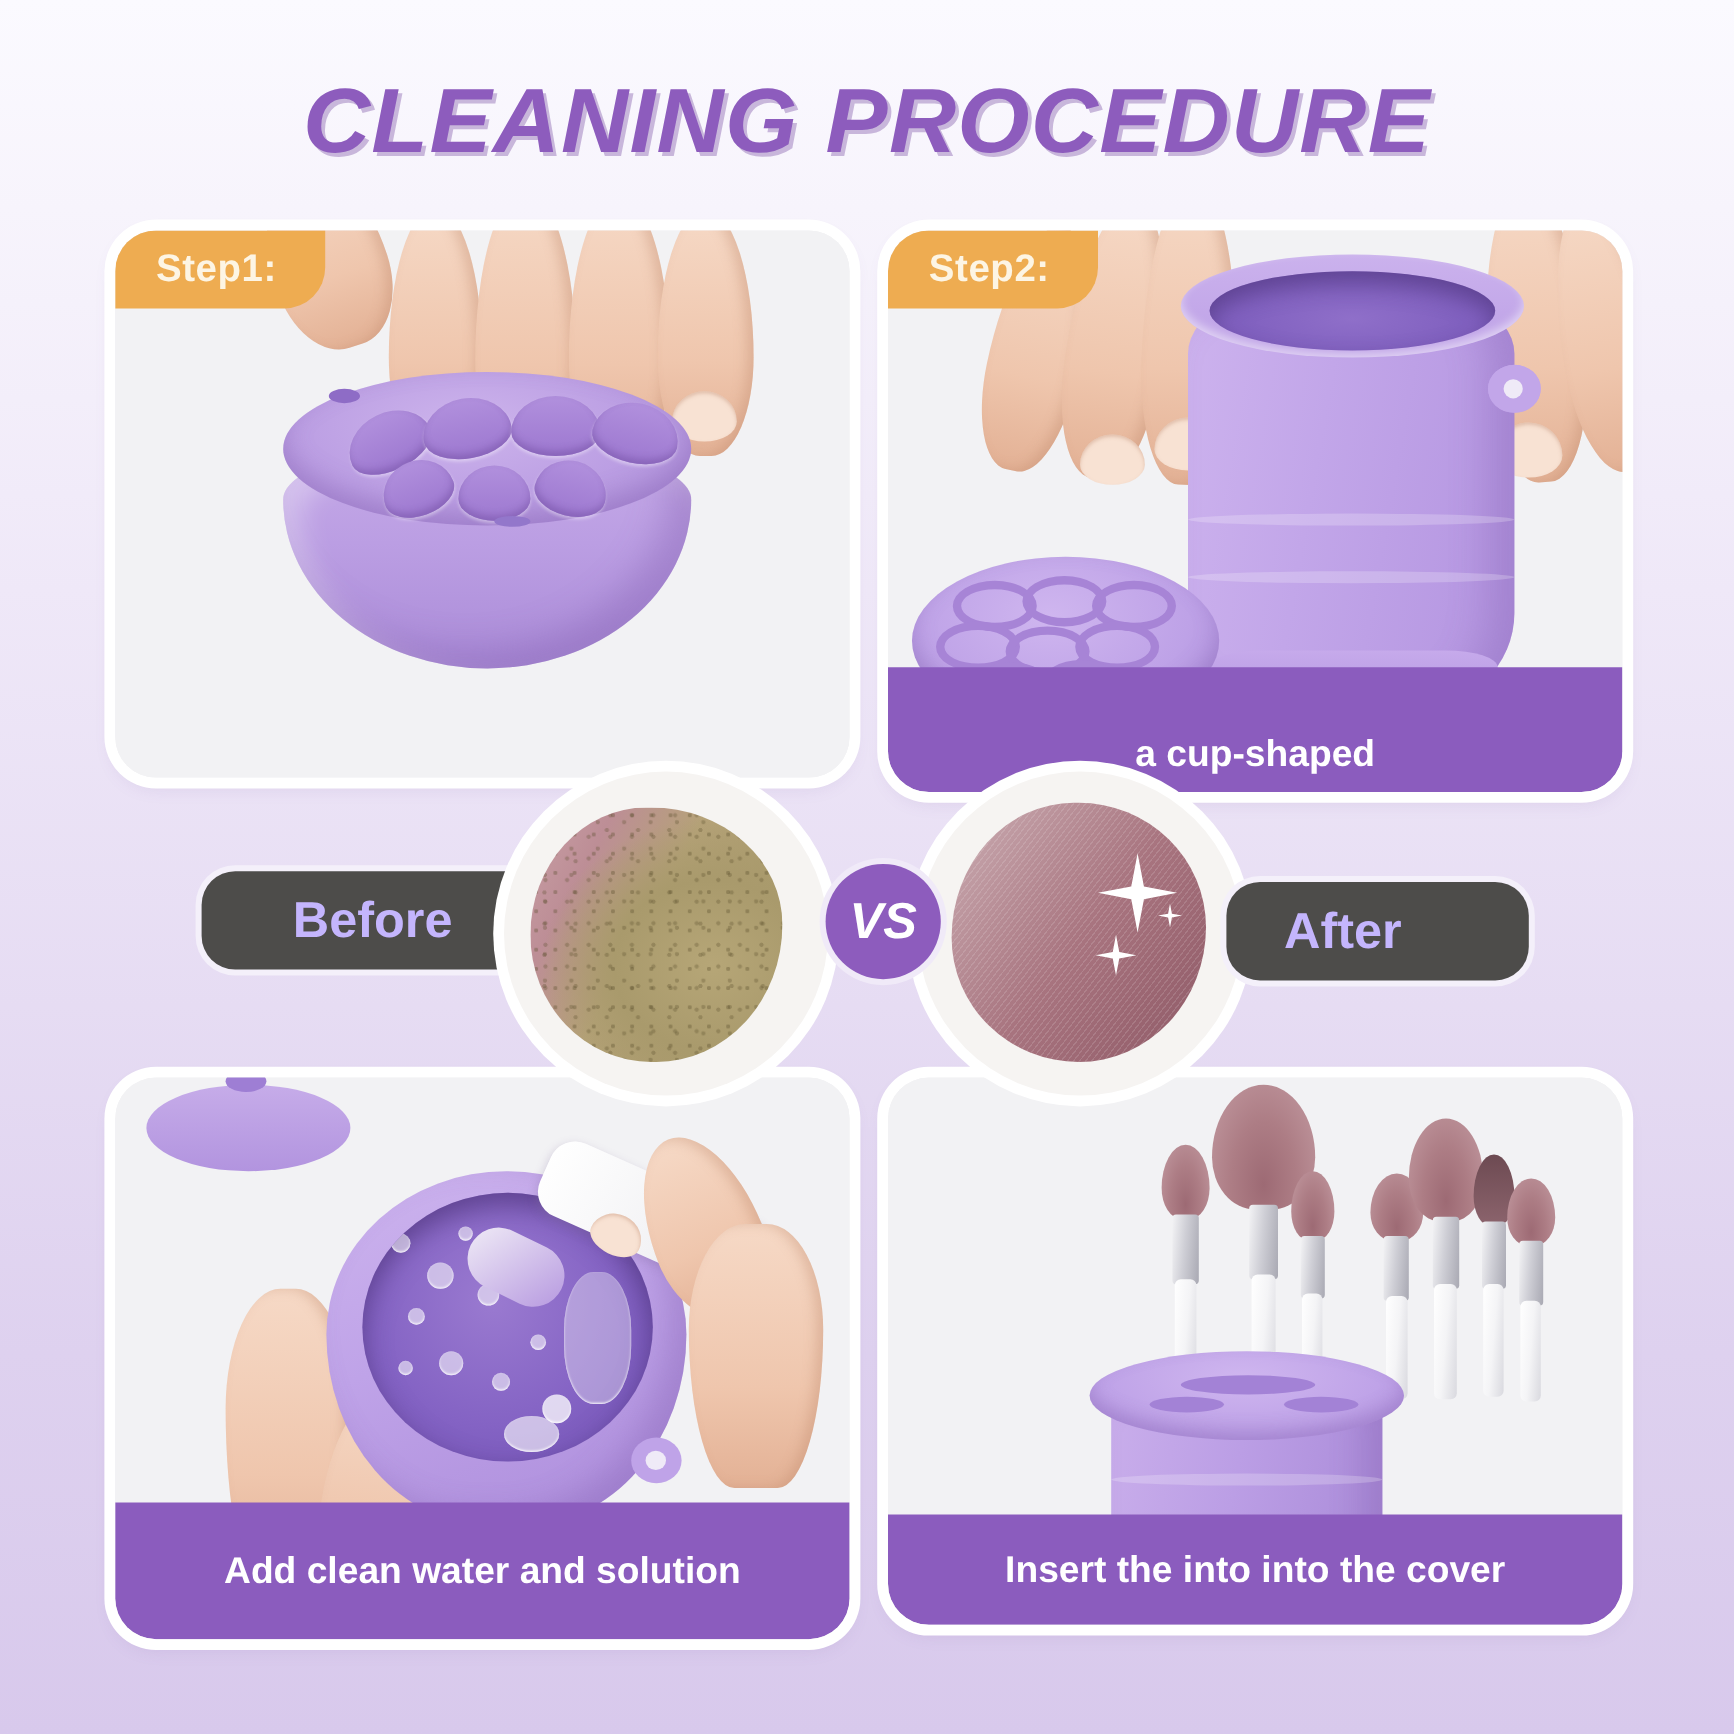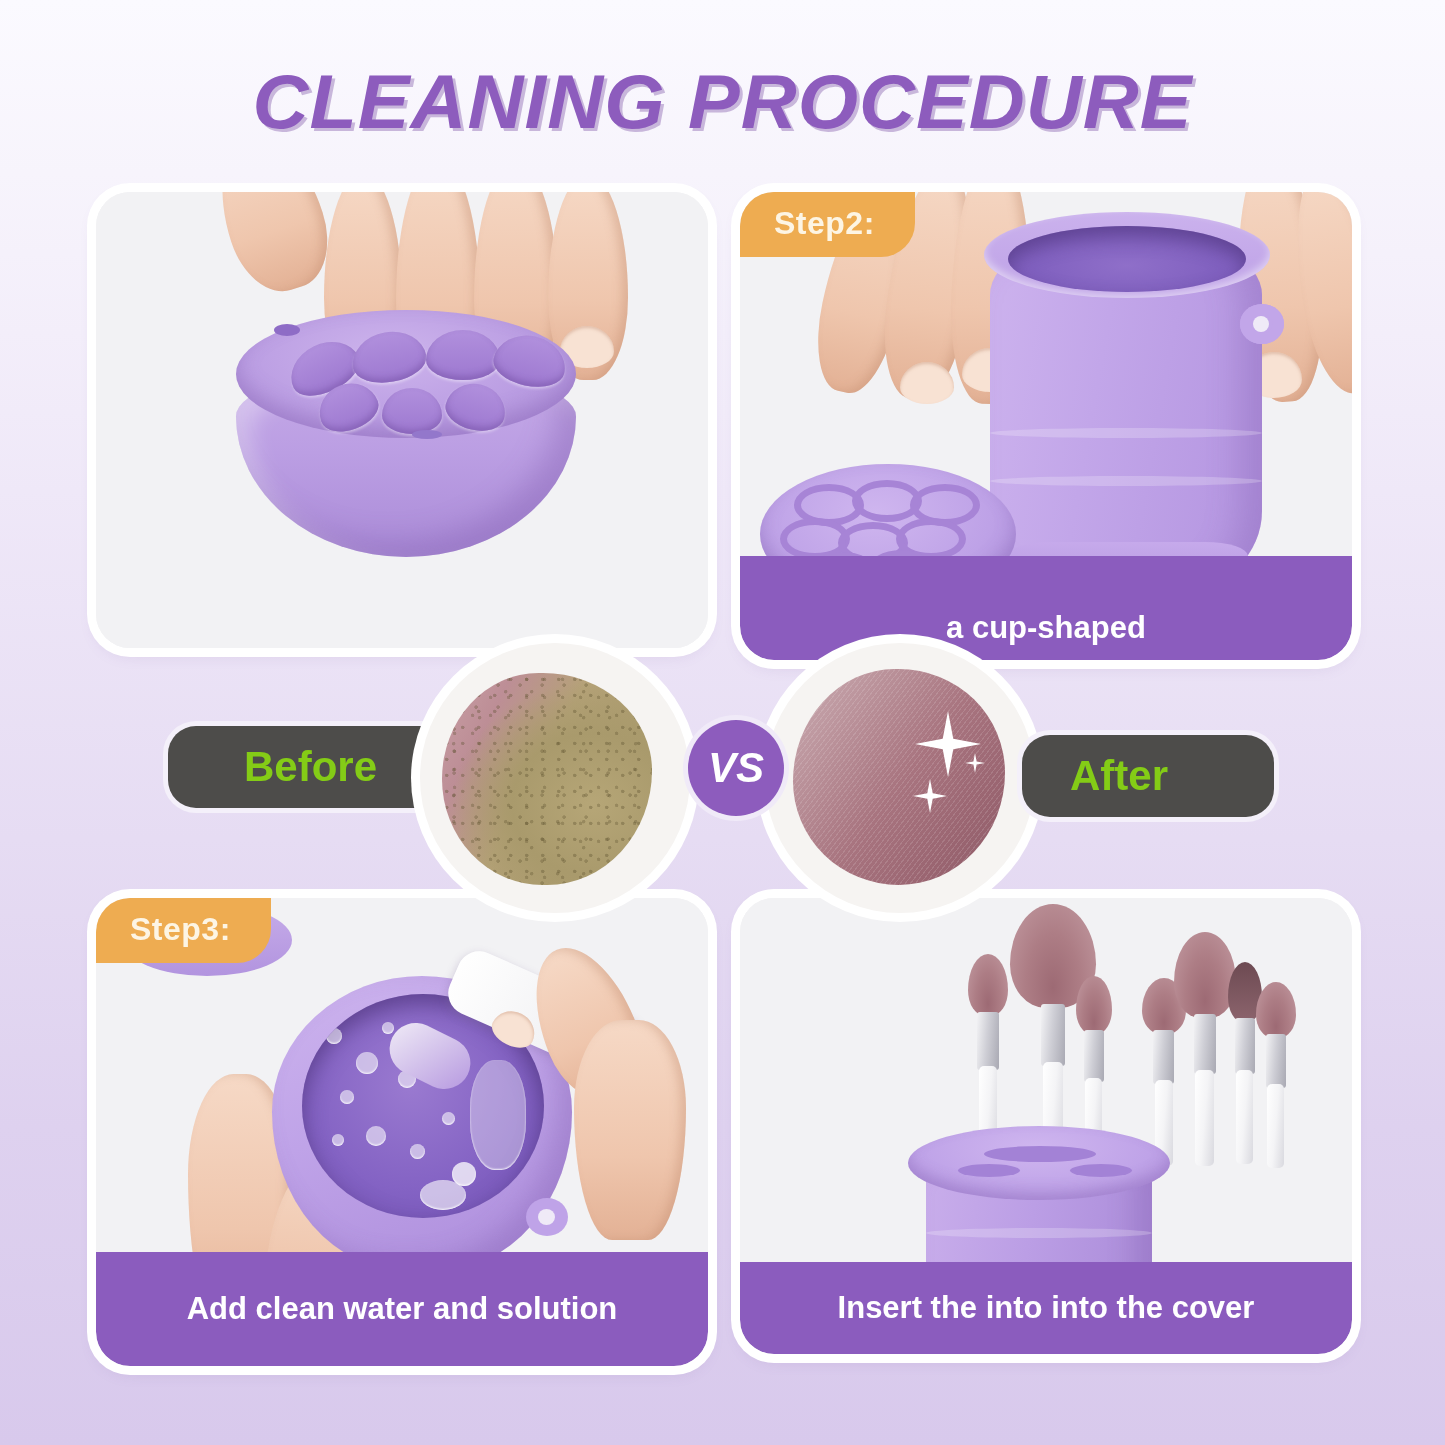--- a/index.html
+++ b/index.html
@@ -239,21 +239,21 @@
     position:absolute; left:50%;
     transform: translateX(-50%);
     background: radial-gradient(ellipse at 50% 80%, #9d6a74 0%, #ad7d85 45%, #c39ba2 100%);
     border-radius: 50% 50% 42% 42% / 58% 58% 42% 42%;
   }
 
   
   .compare-pill {
     position: absolute;
     background: #4d4c4a;
-    color: #84cc16;
+    color: #c4b5fd;
     font-size: 42px;
     font-weight: 700;
     border-radius: 28px;
     display: flex; align-items: center;
     height: 82px;
     box-shadow: 0 0 0 5px #f4f0fa;
   }
   #pill-before { left: 168px; top: 726px; width: 330px; justify-content: flex-start; padding-left: 76px; }
   #pill-after  { left: 1022px; top: 735px; width: 252px; justify-content: flex-start; padding-left: 48px; }
 
@@ -340,20 +340,21 @@
       <div class="lid-petal" style="left:192px; top:152px; width:72px; height:48px; transform:rotate(-26deg);"></div>
       <div class="lid-petal" style="left:256px; top:140px; width:74px; height:50px; transform:rotate(-10deg);"></div>
       <div class="lid-petal" style="left:330px; top:138px; width:74px; height:50px;"></div>
       <div class="lid-petal" style="left:398px; top:144px; width:72px; height:50px; transform:rotate(12deg);"></div>
       <div class="lid-petal" style="left:222px; top:192px; width:60px; height:46px; transform:rotate(-20deg);"></div>
       <div class="lid-petal" style="left:286px; top:196px; width:60px; height:46px;"></div>
       <div class="lid-petal" style="left:350px; top:192px; width:60px; height:46px; transform:rotate(14deg);"></div>
       <div class="ph" style="left:178px; top:132px; width:26px; height:12px; border-radius:50%; background:#8e6cc6;"></div>
       <div class="ph" style="left:316px; top:238px; width:30px; height:9px; border-radius:50%; background:#9377cb;"></div>
     </div>
+    <div class="step-badge">Step1:</div>
   </div>
 
   <div class="card" id="card2">
     <div class="photo">
 
       <div class="finger ph" style="left:86px; top:-6px; width:76px; height:208px; transform:rotate(12deg);"></div>
       <div class="finger ph" style="left:150px; top:-26px; width:80px; height:234px; transform:rotate(8deg);"></div>
       <div class="finger ph" style="left:212px; top:-40px; width:78px; height:252px; transform:rotate(2deg);"></div>
       <div class="nail ph" style="left:222px; top:156px; width:56px; height:44px;"></div>
       <div class="nail ph" style="left:160px; top:170px; width:54px; height:42px;"></div>
@@ -414,21 +415,20 @@
         <div class="bubble" style="left:168px; top:66px; width:56px; height:110px; background:rgba(255,255,255,.35); border-radius:44%;"></div>
       </div>
       <div class="ph" id="cup3handle"></div>
 
       <div class="tool-stick ph" style="left:350px; top:84px; width:200px; height:66px; transform:rotate(24deg);"></div>
       <div class="ph" style="left:292px; top:132px; width:84px; height:52px; border-radius:30px; background:linear-gradient(120deg,#efeaf6,#b79ae0); transform:rotate(26deg);"></div>
       <div class="finger ph" style="left:444px; top:46px; width:92px; height:156px; transform:rotate(-22deg);"></div>
       <div class="finger ph" style="left:478px; top:122px; width:112px; height:220px; border-radius:42% 42% 34% 34%/40% 40% 60% 60%;"></div>
       <div class="nail ph" style="left:396px; top:114px; width:44px; height:34px; transform:rotate(26deg);"></div>
     </div>
-    <div class="step-badge">Step3:</div>
     <div class="card-caption">
       <span style="display:block;">
         <span>Add clean water and solution</span><br>
       </span>
     </div>
   </div>
 
   <div class="card" id="card4">
     <div class="photo">
 

